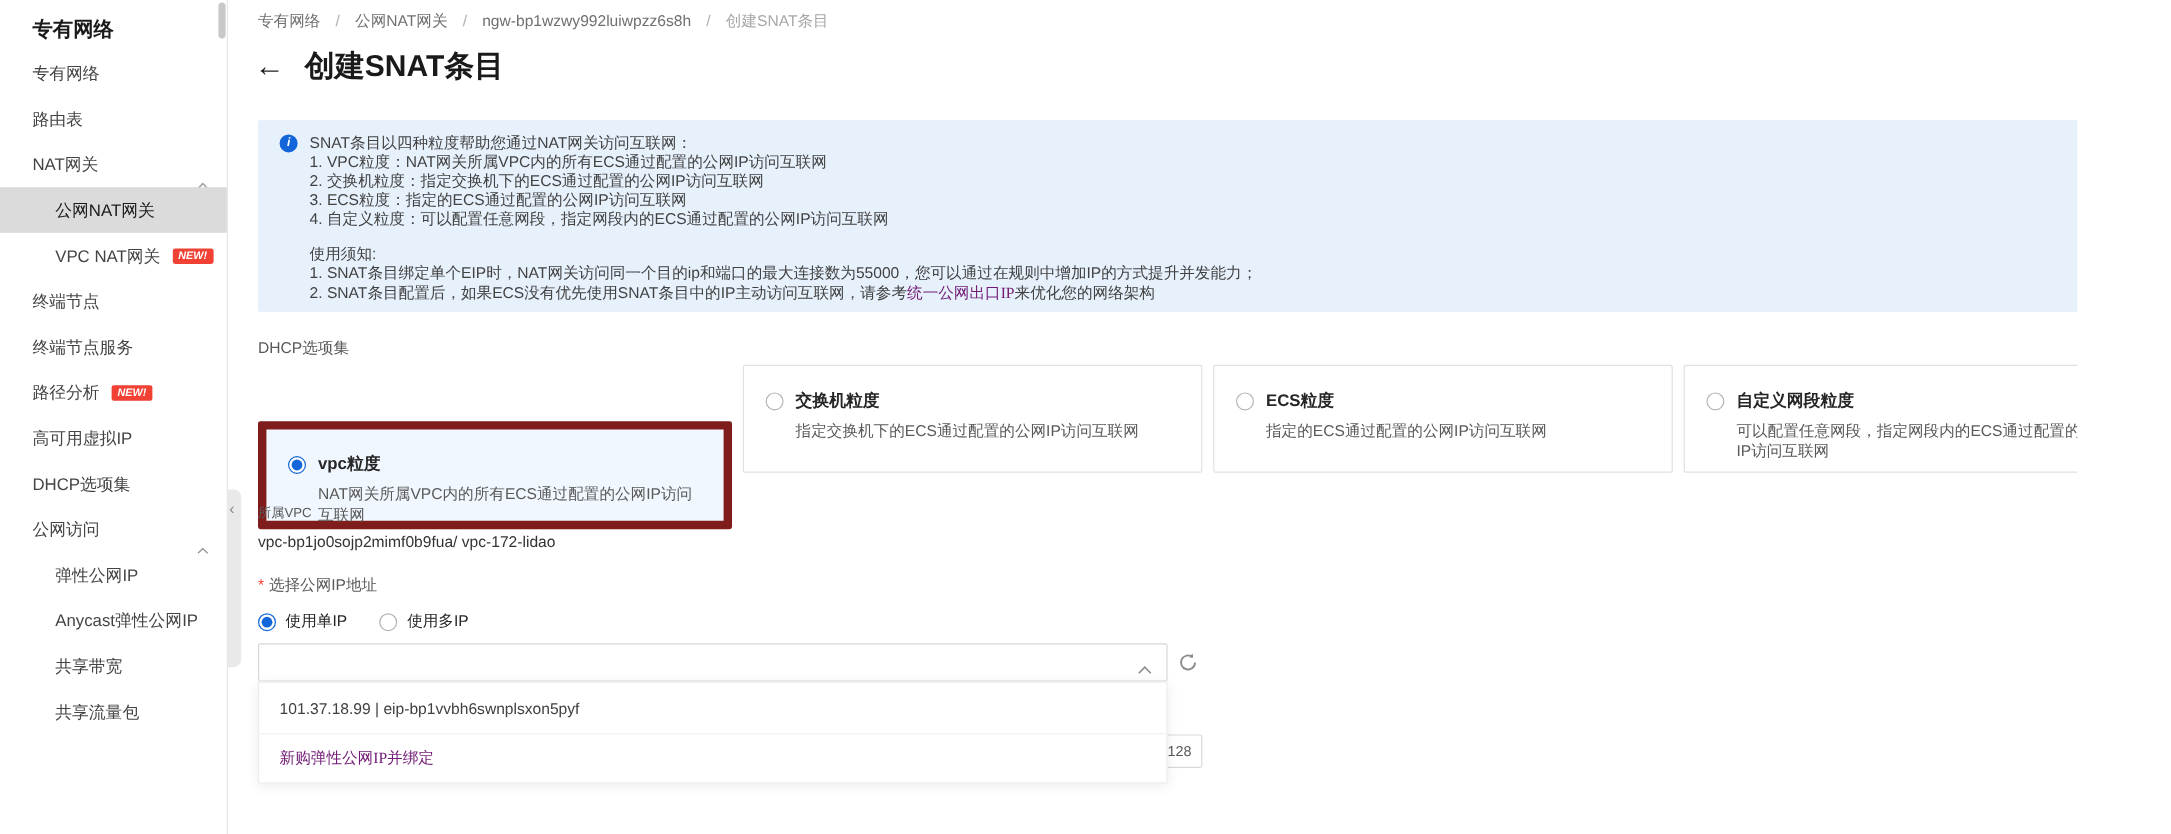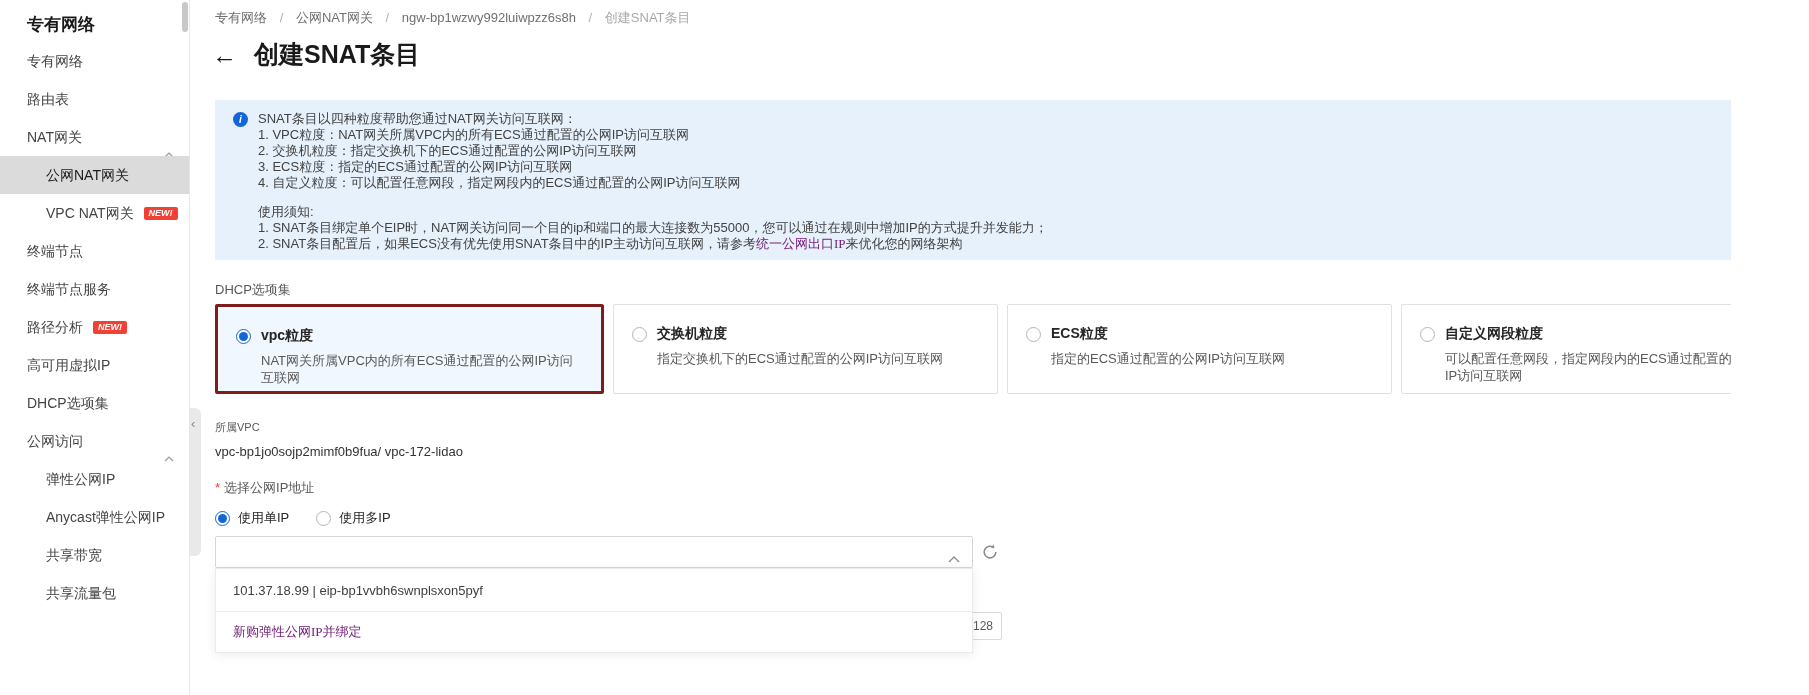--- a/index.html
+++ b/index.html
@@ -33,21 +33,21 @@
   .info-icon { flex:0 0 15px; width:15px; height:15px; margin:1px 10px 0 2px; background:#1366d9; border-radius:50%; color:#fff; font-size:10px; font-weight:bold; text-align:center; line-height:15px; }
   .info-icon::before { content:"i"; font-style:italic; }
   .notice-body { font-size:13px; color:#424242; line-height:16px; }
   .usage-title { margin-top:13px; }
   .link { color:#701a75; text-decoration:none; cursor:pointer;font-family:Liberation Serif, serif; }
 
   
   .gran-label { position:absolute; left:215px; top:281px; font-size:13px; color:#595959; }
   .cards { position:absolute; left:215px; top:304px; width:1571px; display:flex; gap:9px; }
   .card { flex:1 1 0; height:90px; background:#fff; border:1px solid #e0e0e0; border-radius:2px; padding:20px 18px 0 18px; cursor:pointer; }
-  .card.selected { border:3px solid #7f1d1d; background:#f1f7fe; }
+  .card.selected { border:7px solid #7f1d1d; background:#f1f7fe;margin-top:47px; }
   .card-head { display:flex; align-items:center; }
   .card-title { font-size:14px; font-weight:bold; color:#262626; margin-left:10px; }
   .card-desc { font-size:13px; color:#595959; line-height:17px; margin:7px 0 0 25px; }
 
   .radio { width:15px; height:15px; border-radius:50%; border:1px solid #b5b5b5; background:#fff; display:inline-block; position:relative; flex:0 0 15px; }
   .radio.checked { border-color:#1366d9; }
   .radio.checked::after { content:""; position:absolute; left:2px; top:2px; width:9px; height:9px; border-radius:50%; background:#1366d9; }
 
   
   .vpc-label { position:absolute; left:215px; top:420px; font-size:11px; color:#595959; }

